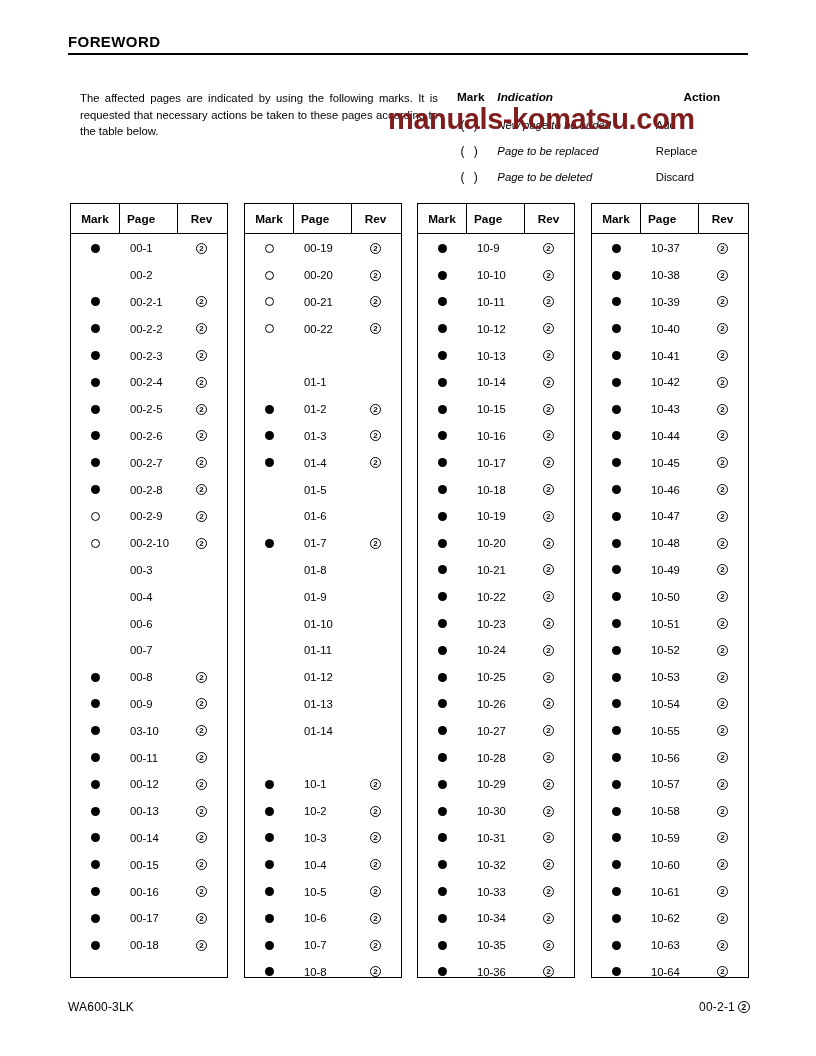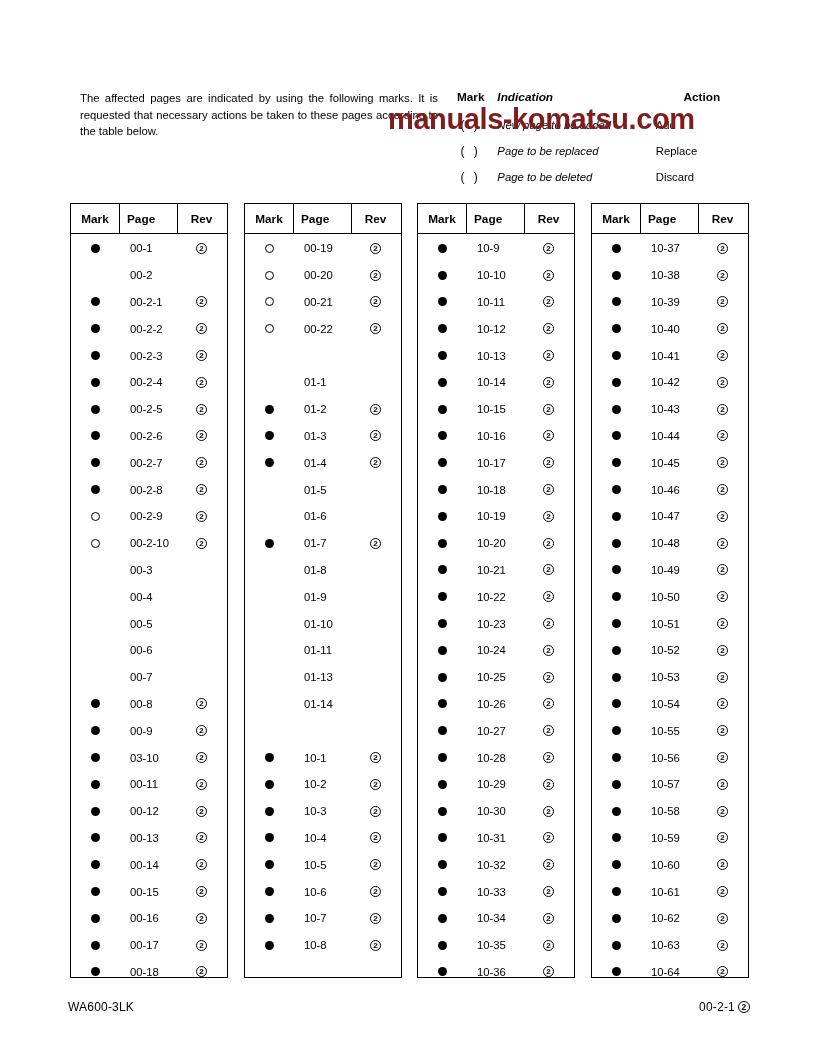--- a/index.html
+++ b/index.html
@@ -210,20 +210,24 @@
   }
   .footer-left  { letter-spacing: 0.2px; }
   .footer-right { letter-spacing: 0.2px; display: flex; align-items: center; gap: 3px; }
   .footer-right .rev-circ { width: 12px; height: 12px; line-height: 11px; font-size: 8.5px; }
 </style>
 </head>
 <body>
 
 <div class="page">
 
+  <div class="header">
+    <div class="header-title">FOREWORD</div>
+    <div class="header-rule"></div>
+  </div>
 
   <div class="intro">
     <p>The affected pages are indicated by using the following marks. It is requested that necessary actions be taken to these pages according to the table below.</p>
   </div>
 
   <div class="legend">
     <table class="legend-table">
       <thead>
         <tr>
           <th class="lg-mark">Mark</th>
@@ -370,25 +374,20 @@
             <div class="c-page">00-3</div>
             <div class="c-rev"></div>
           </div>
           <div class="prow">
             <div class="c-mark"></div>
             <div class="c-page">00-4</div>
             <div class="c-rev"></div>
           </div>
           <div class="prow">
             <div class="c-mark"></div>
-            <div class="c-page">00-5</div>
-            <div class="c-rev"></div>
-          </div>
-          <div class="prow">
-            <div class="c-mark"></div>
             <div class="c-page">00-6</div>
             <div class="c-rev"></div>
           </div>
           <div class="prow">
             <div class="c-mark"></div>
             <div class="c-page">00-7</div>
             <div class="c-rev"></div>
           </div>
           <div class="prow">
             <div class="c-mark">
@@ -606,20 +605,25 @@
             <div class="c-page">01-10</div>
             <div class="c-rev"></div>
           </div>
           <div class="prow">
             <div class="c-mark"></div>
             <div class="c-page">01-11</div>
             <div class="c-rev"></div>
           </div>
           <div class="prow">
             <div class="c-mark"></div>
+            <div class="c-page">01-12</div>
+            <div class="c-rev"></div>
+          </div>
+          <div class="prow">
+            <div class="c-mark"></div>
             <div class="c-page">01-13</div>
             <div class="c-rev"></div>
           </div>
           <div class="prow">
             <div class="c-mark"></div>
             <div class="c-page">01-14</div>
             <div class="c-rev"></div>
           </div>
           <div class="prow">
             <div class="c-mark"></div>

